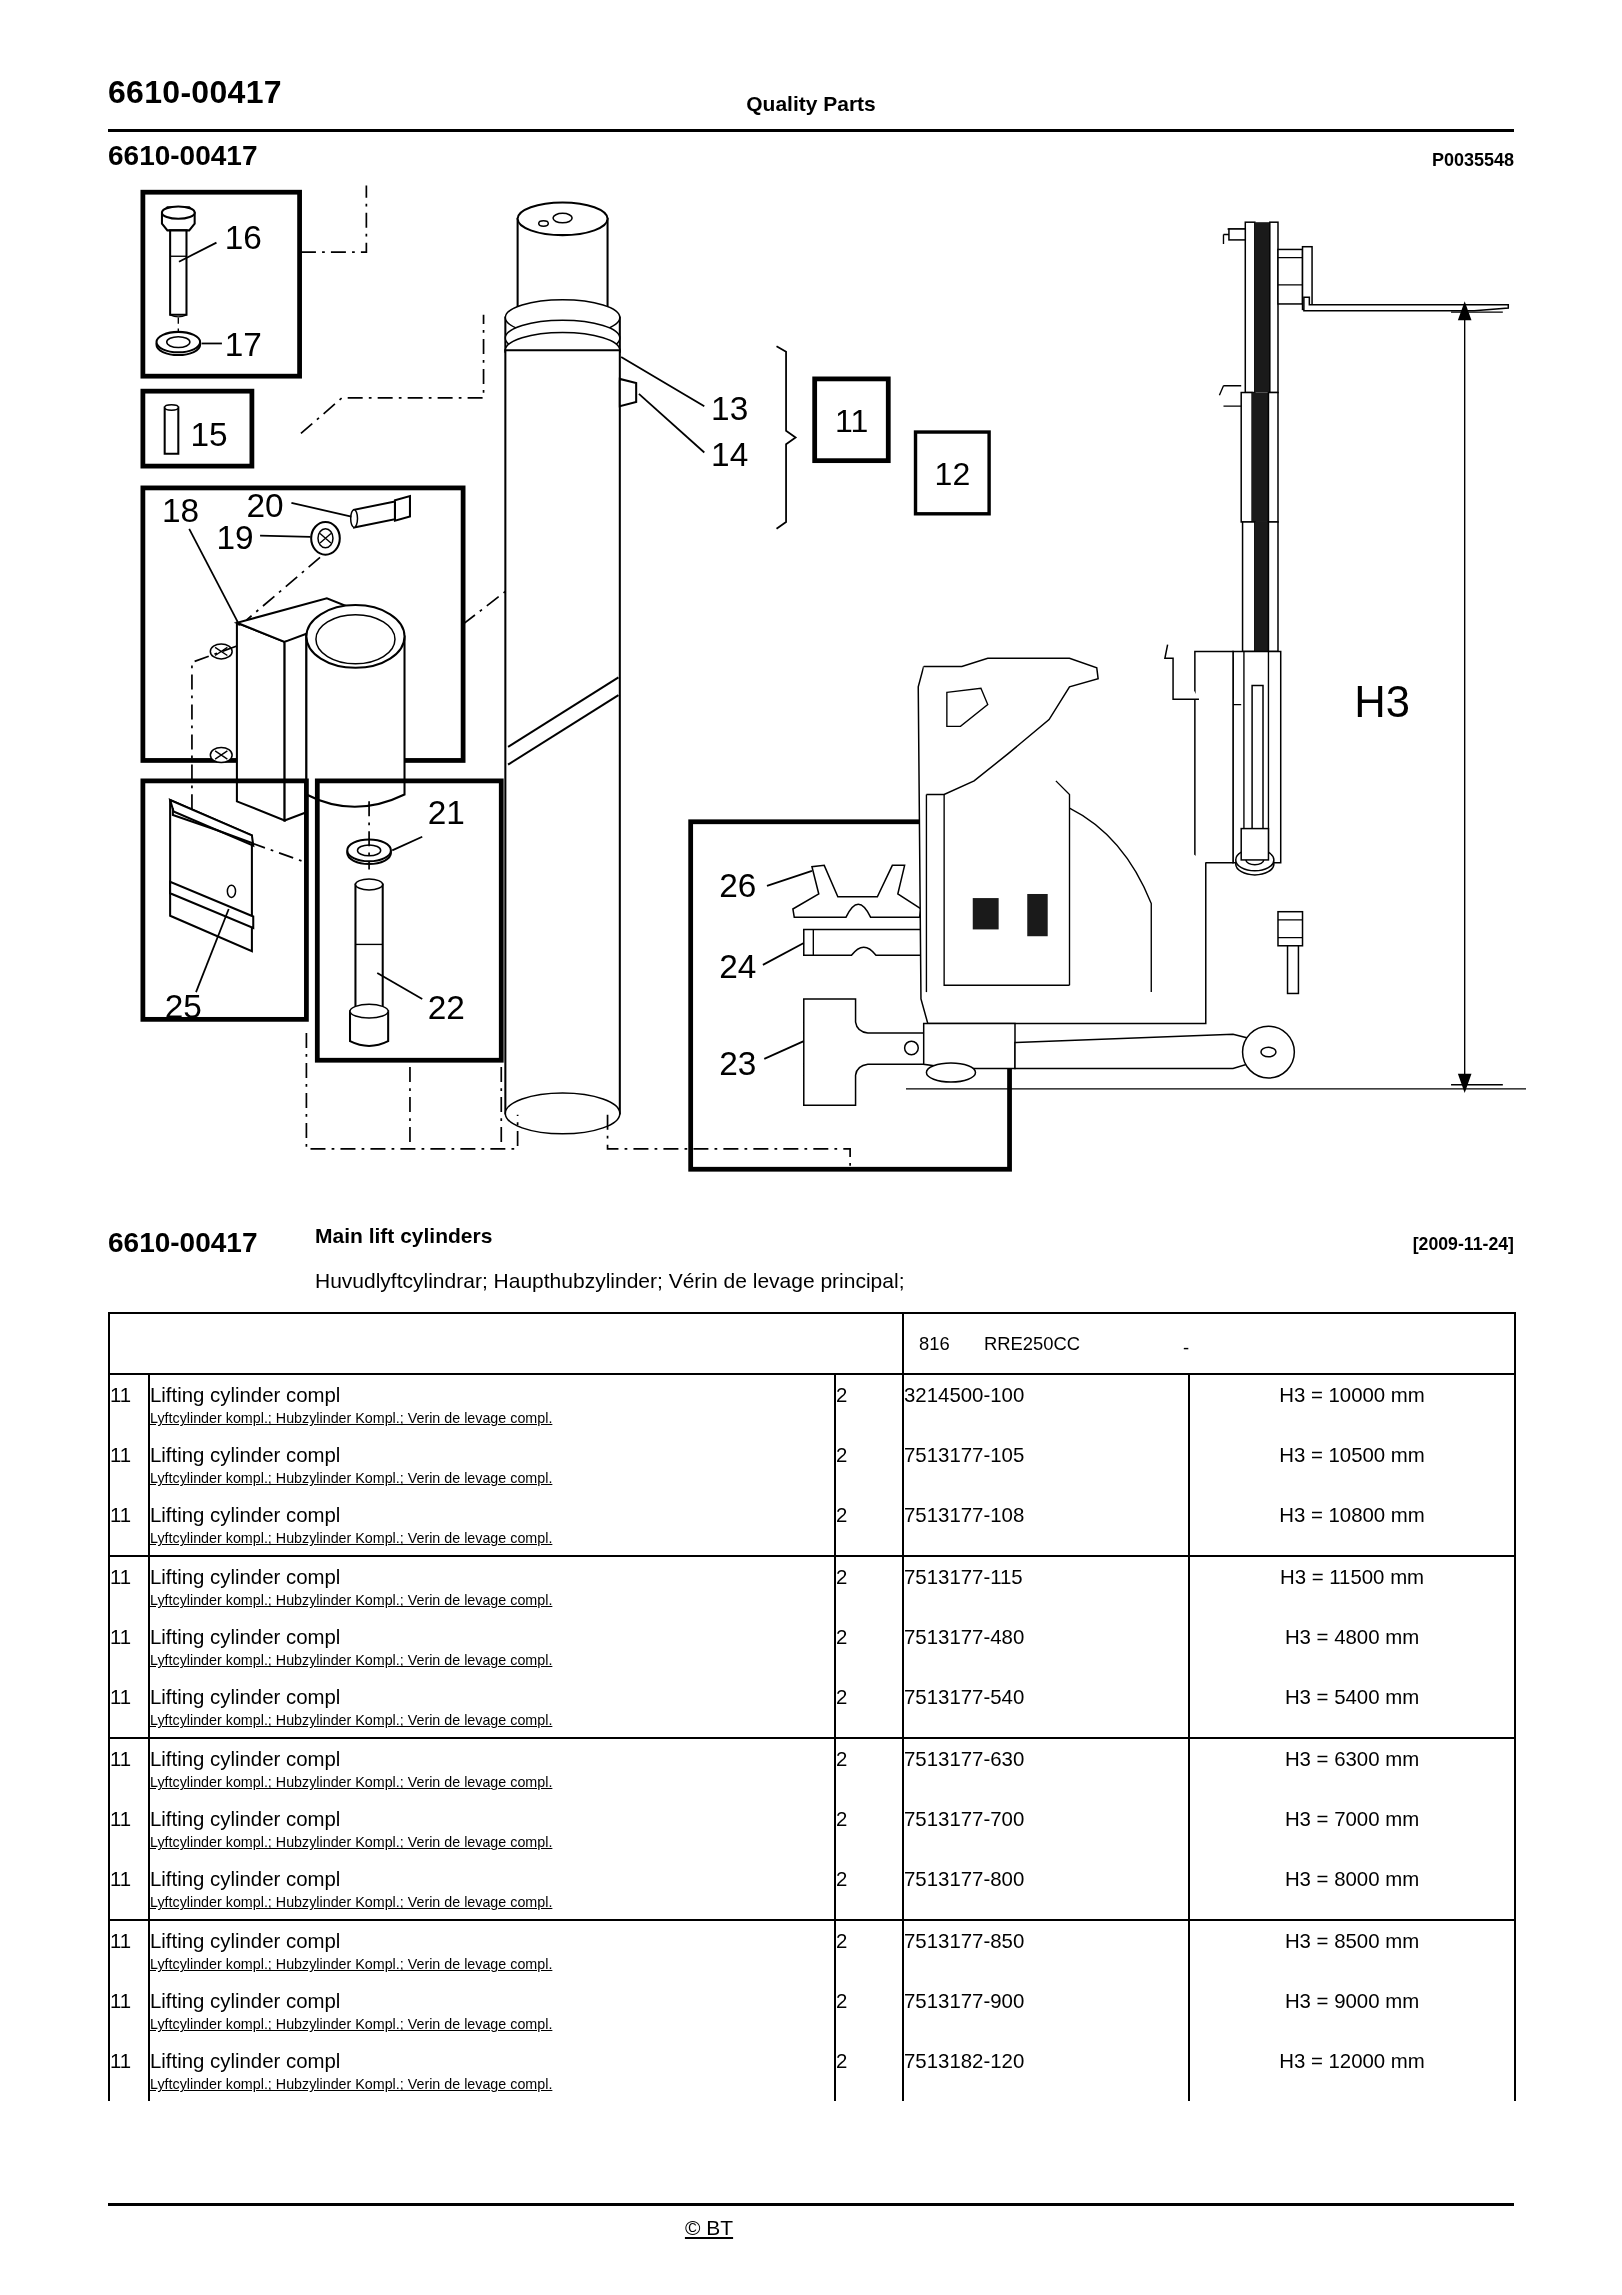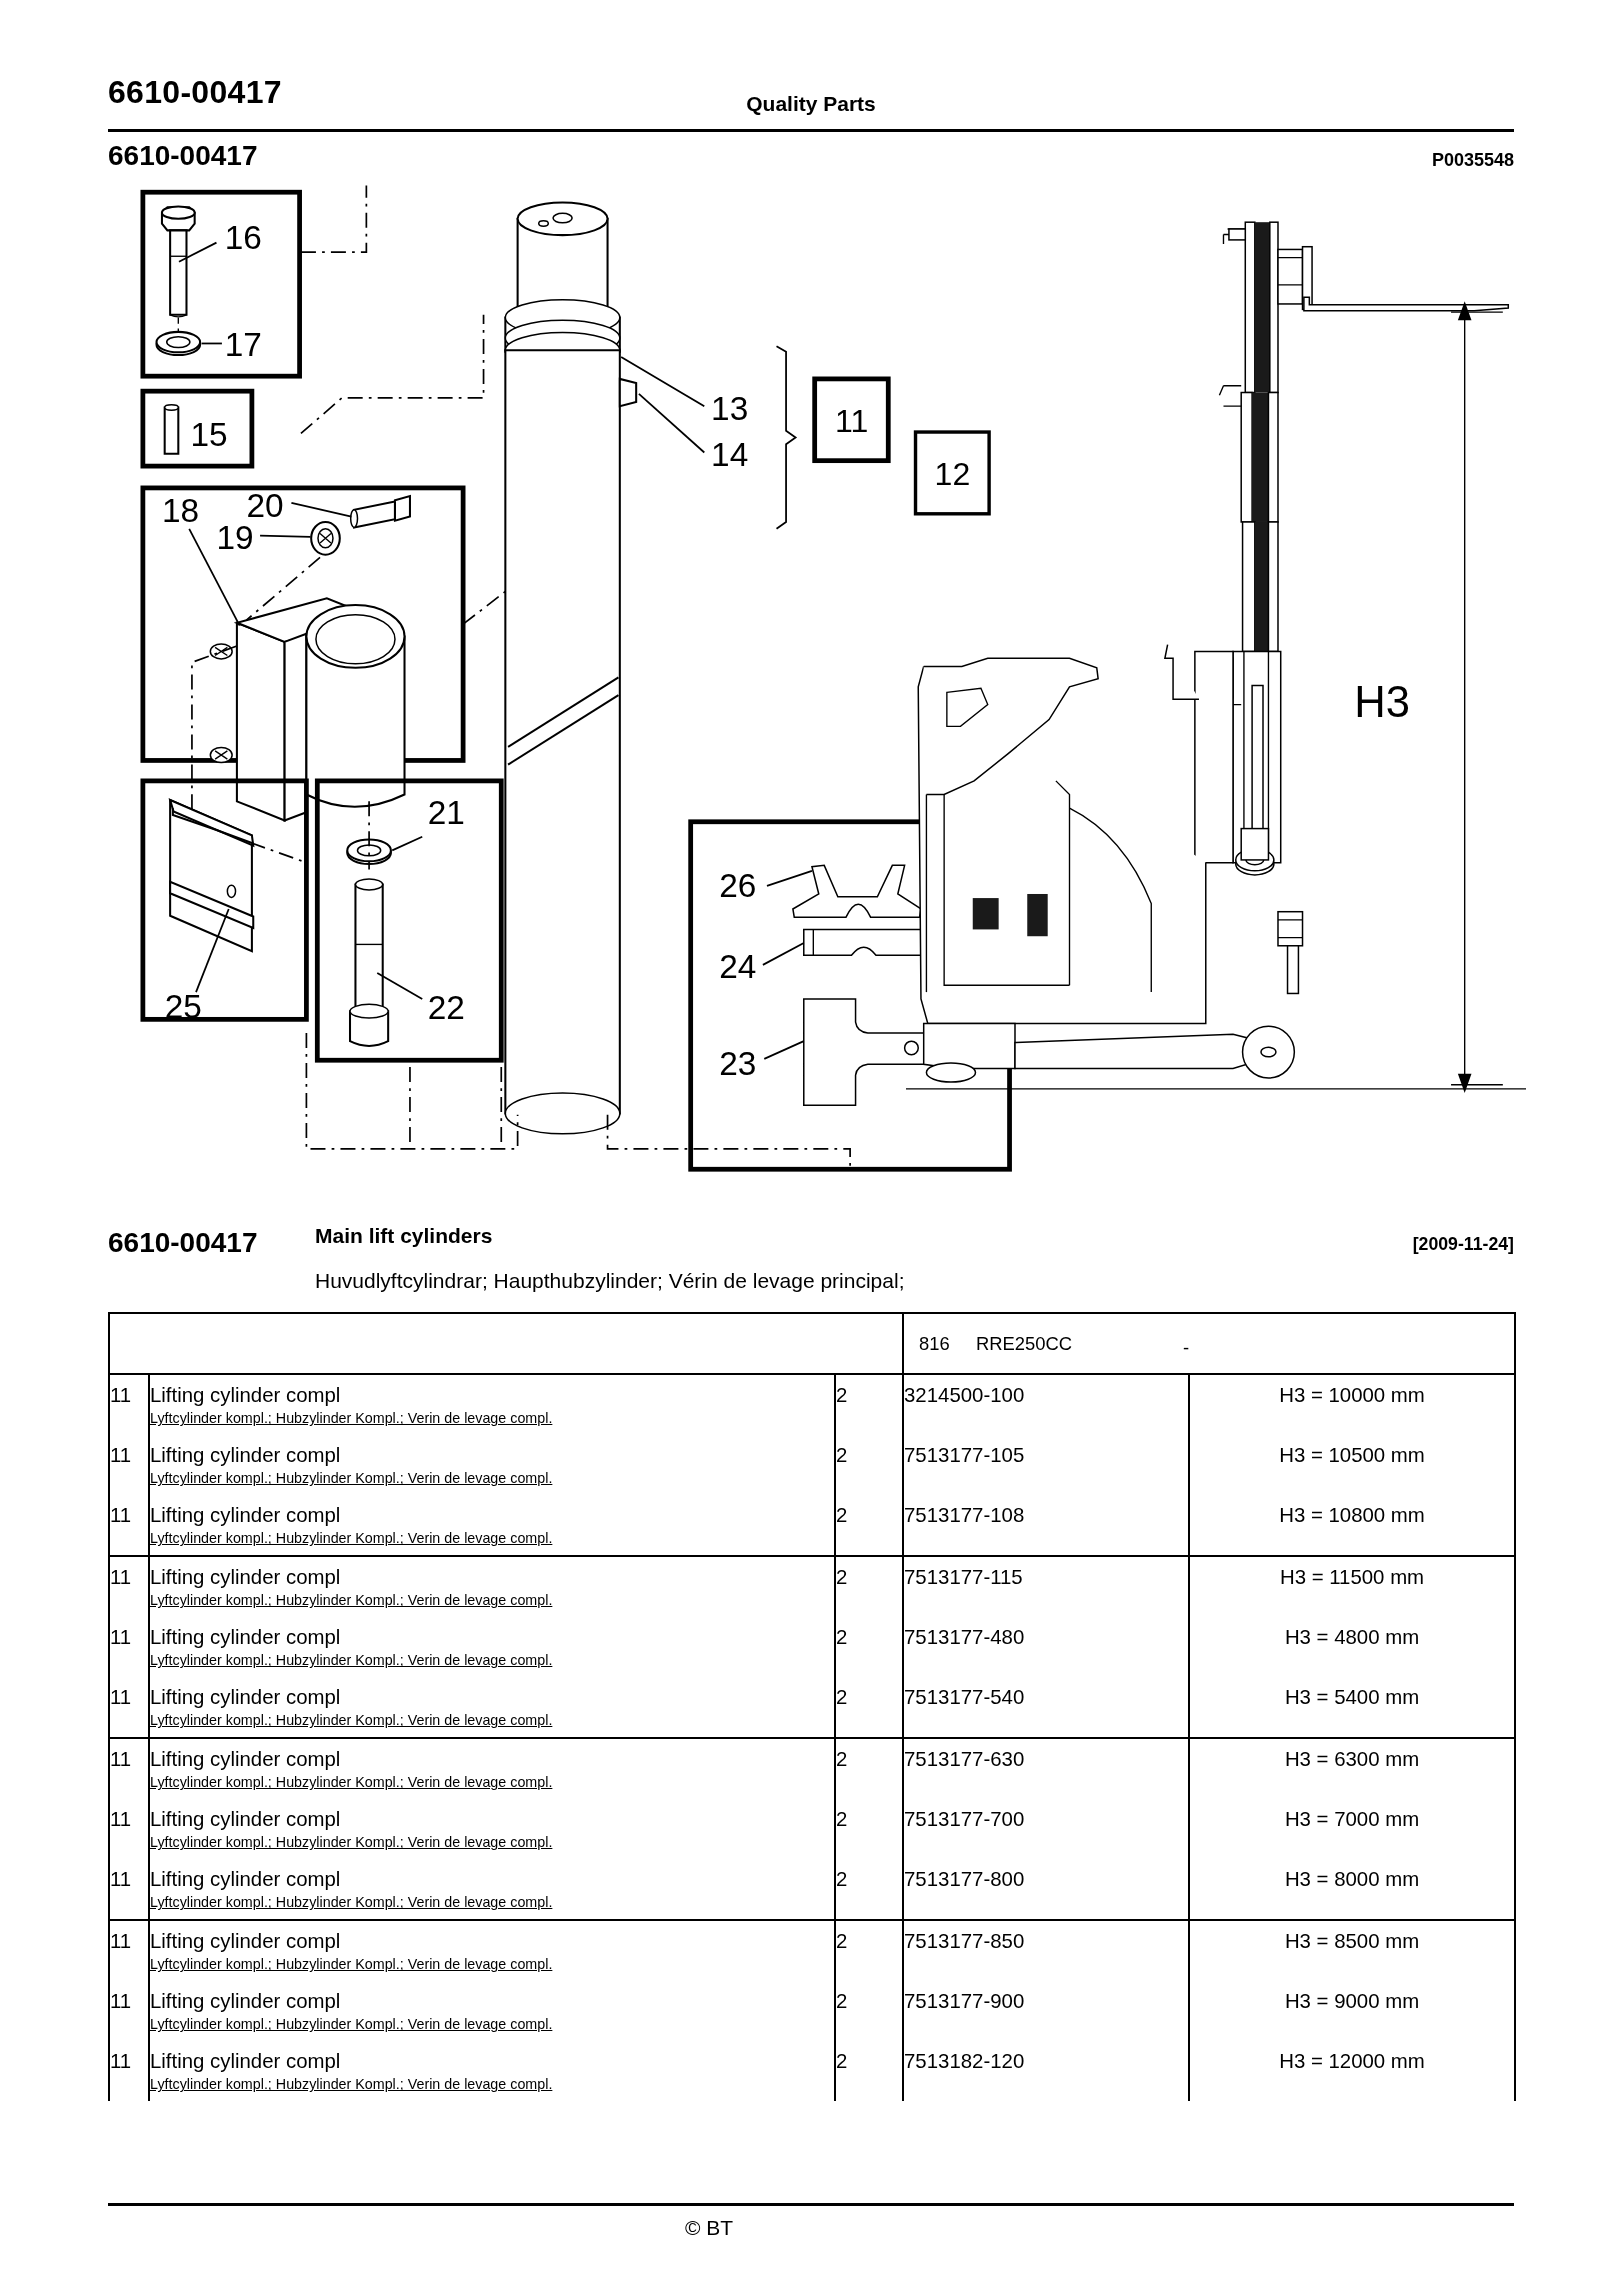--- a/index.html
+++ b/index.html
@@ -121,20 +121,21 @@
     border-left: 2px solid #000;
     border-right: 2.7px solid #000;
     position: relative;
   }
   .mb-inner {
     display: flex;
     align-items: center;
     height: 59px;
     padding-left: 15px;
     font-size: 18.4px;
+    gap: 8px;
   }
   .mb-code { min-width: 42px; }
   .mb-name { margin-left: 15px; }
   .mb-dash {
     position: absolute;
     left: 279px;
     top: 22.5px;
     font-size: 18.4px;
   }
 
@@ -177,20 +178,21 @@
     width: 1406px;
     height: 0;
     border-top: 3.4px solid #000;
   }
   #footer-text {
     position: absolute;
     left: 0; top: 2216px;
     width: 1418px;
     text-align: center;
     font-size: 21px;
+    text-decoration: underline;
   }
 </style>
 </head>
 <body>
 
 <div class="page">
 
   <div id="header-left">6610-00417</div>
   <div id="header-center">Quality Parts</div>
   <div id="header-rule"></div>

